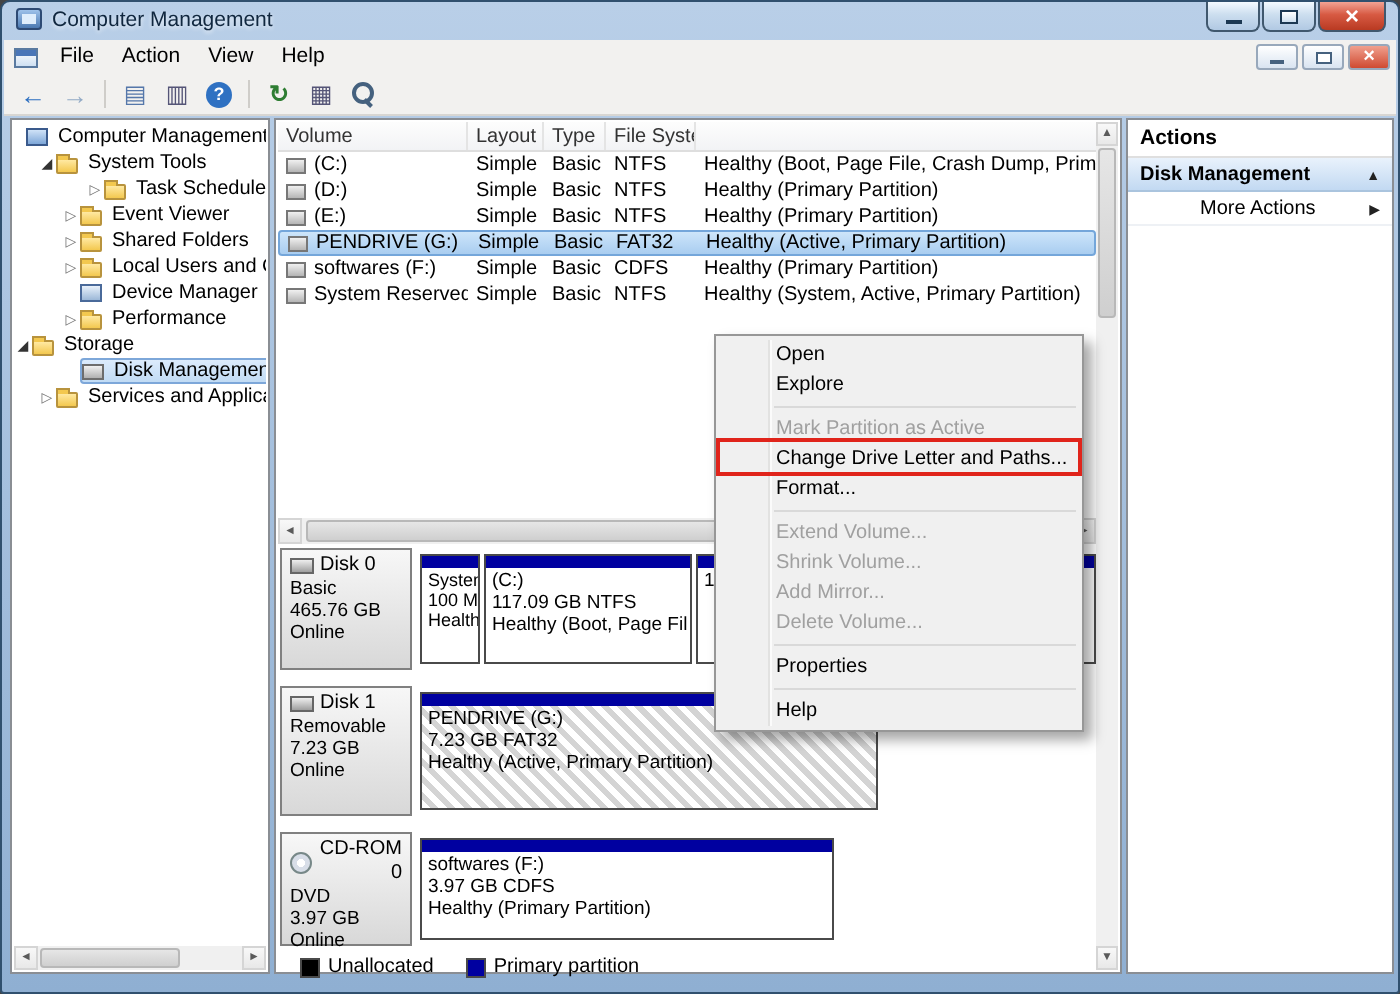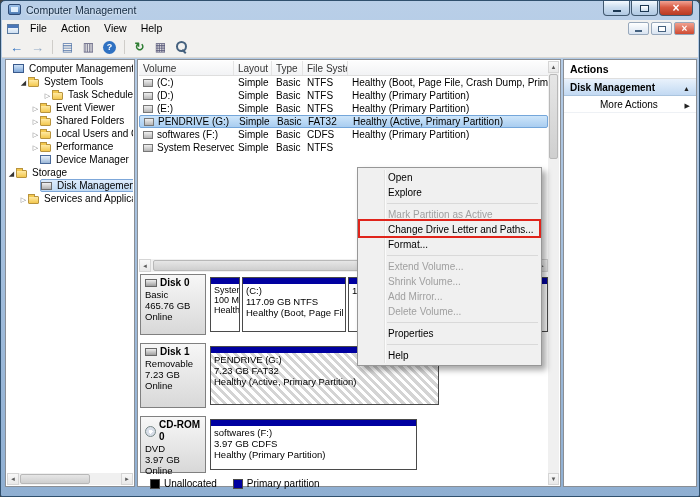--- a/index.html
+++ b/index.html
@@ -91,21 +91,21 @@
   .vrow{position:absolute;left:1px;right:12px;height:13px;display:flex;align-items:center;white-space:nowrap;}
   .vrow.sel{background:linear-gradient(#cde5fa,#a9cdf0);border:1px solid #74a6da;border-radius:2px;}
   .vc{padding:0 4px;overflow:hidden;display:flex;align-items:center;}
   .ico-vol{display:inline-block;flex:0 0 10px;width:10px;height:8px;background:linear-gradient(#f0f0f0,#b5b5b5);
            border:1px solid #777;margin-right:4px;}
   
   .drow{position:absolute;left:2px;right:13px;}
   #disk0{top:214px;height:61px;} #disk1{top:283px;height:65px;} #cdrom{top:356px;height:57px;}
   .dhead{position:absolute;left:0;top:0;width:66px;height:100%;background:linear-gradient(#f7f7f7,#d8d8d8);
          border:1px solid #808080;padding:2px 4px;}
-  .dhead .nm{font-weight:bold;font-size:10px;display:flex;align-items:center;gap:3px;line-height:12px;}
+  .dhead .nm{font-weight:normal;font-size:10px;display:flex;align-items:center;gap:3px;line-height:12px;text-align:right;}
   .dhead .ln{font-size:9.5px;line-height:11px;}
   .ico-drive{width:12px;height:8px;background:linear-gradient(#eee,#9f9f9f);border:1px solid #666;flex:0 0 12px;}
   .ico-cdrom{width:11px;height:11px;border-radius:50%;border:1px solid #788;flex:0 0 11px;
              background:radial-gradient(circle,#fff 0 2px,#d8dee8 2px);}
   .part{position:absolute;top:3px;bottom:3px;border:1px solid #4a4a4a;background:#fff;overflow:hidden;}
   .part.hatch{background:repeating-linear-gradient(45deg,#ffffff 0 3px,#d4d4d4 3px 6px);}
   .pbar{height:6px;background:#0000a0;}
   .pbody{padding:1px 3px;font-size:9.5px;line-height:11px;white-space:nowrap;overflow:hidden;}
   .pbody.small{font-size:9px;line-height:10px;}
   
@@ -220,32 +220,32 @@
           </span>
         <span class="tlabel">Shared Folders</span>
       </div>
       <div class="ti" style="padding-left:24px">
         <span class="tw closed"></span>
         <span class="tico">
             <span class="ico-folder"></span>
           </span>
         <span class="tlabel">Local Users and Groups</span>
       </div>
+      <div class="ti" style="padding-left:33px">
+        <span class="tico">
+            <span class="ico-device"></span>
+          </span>
+        <span class="tlabel">Device Manager</span>
+      </div>
       <div class="ti" style="padding-left:24px">
         <span class="tw closed"></span>
         <span class="tico">
             <span class="ico-folder"></span>
           </span>
         <span class="tlabel">Performance</span>
-      </div>
-      <div class="ti" style="padding-left:33px">
-        <span class="tico">
-            <span class="ico-device"></span>
-          </span>
-        <span class="tlabel">Device Manager</span>
       </div>
       <div class="ti" style="padding-left:0">
         <span class="tw open"></span>
         <span class="tico">
             <span class="ico-folder"></span>
           </span>
         <span class="tlabel">Storage</span>
       </div>
       <div class="ti" style="padding-left:24px">
         <span class="tw"></span>
@@ -331,20 +331,21 @@
       <span class="vc w-st">Healthy (Primary Partition)</span>
     </div>
     <div class="vrow" style="top:81px">
       <span class="vc w-vol">
           <i class="ico-vol"></i>
           <span>System Reserved (H:)</span>
         </span>
       <span class="vc w-lay">Simple</span>
       <span class="vc w-typ">Basic</span>
       <span class="vc w-fs">NTFS</span>
+      <span class="vc w-st">Healthy (System, Active, Primary Partition)</span>
     </div>
 
     <div class="hsb" id="midHsb">
       <span class="sbtn h left g-left"></span>
       <span class="sbtn h right g-right"></span>
       <span class="sthumb h" style="left:14px;width:210px;"></span>
     </div>
 
     <div class="drow" id="disk0">
       <div class="dhead">

